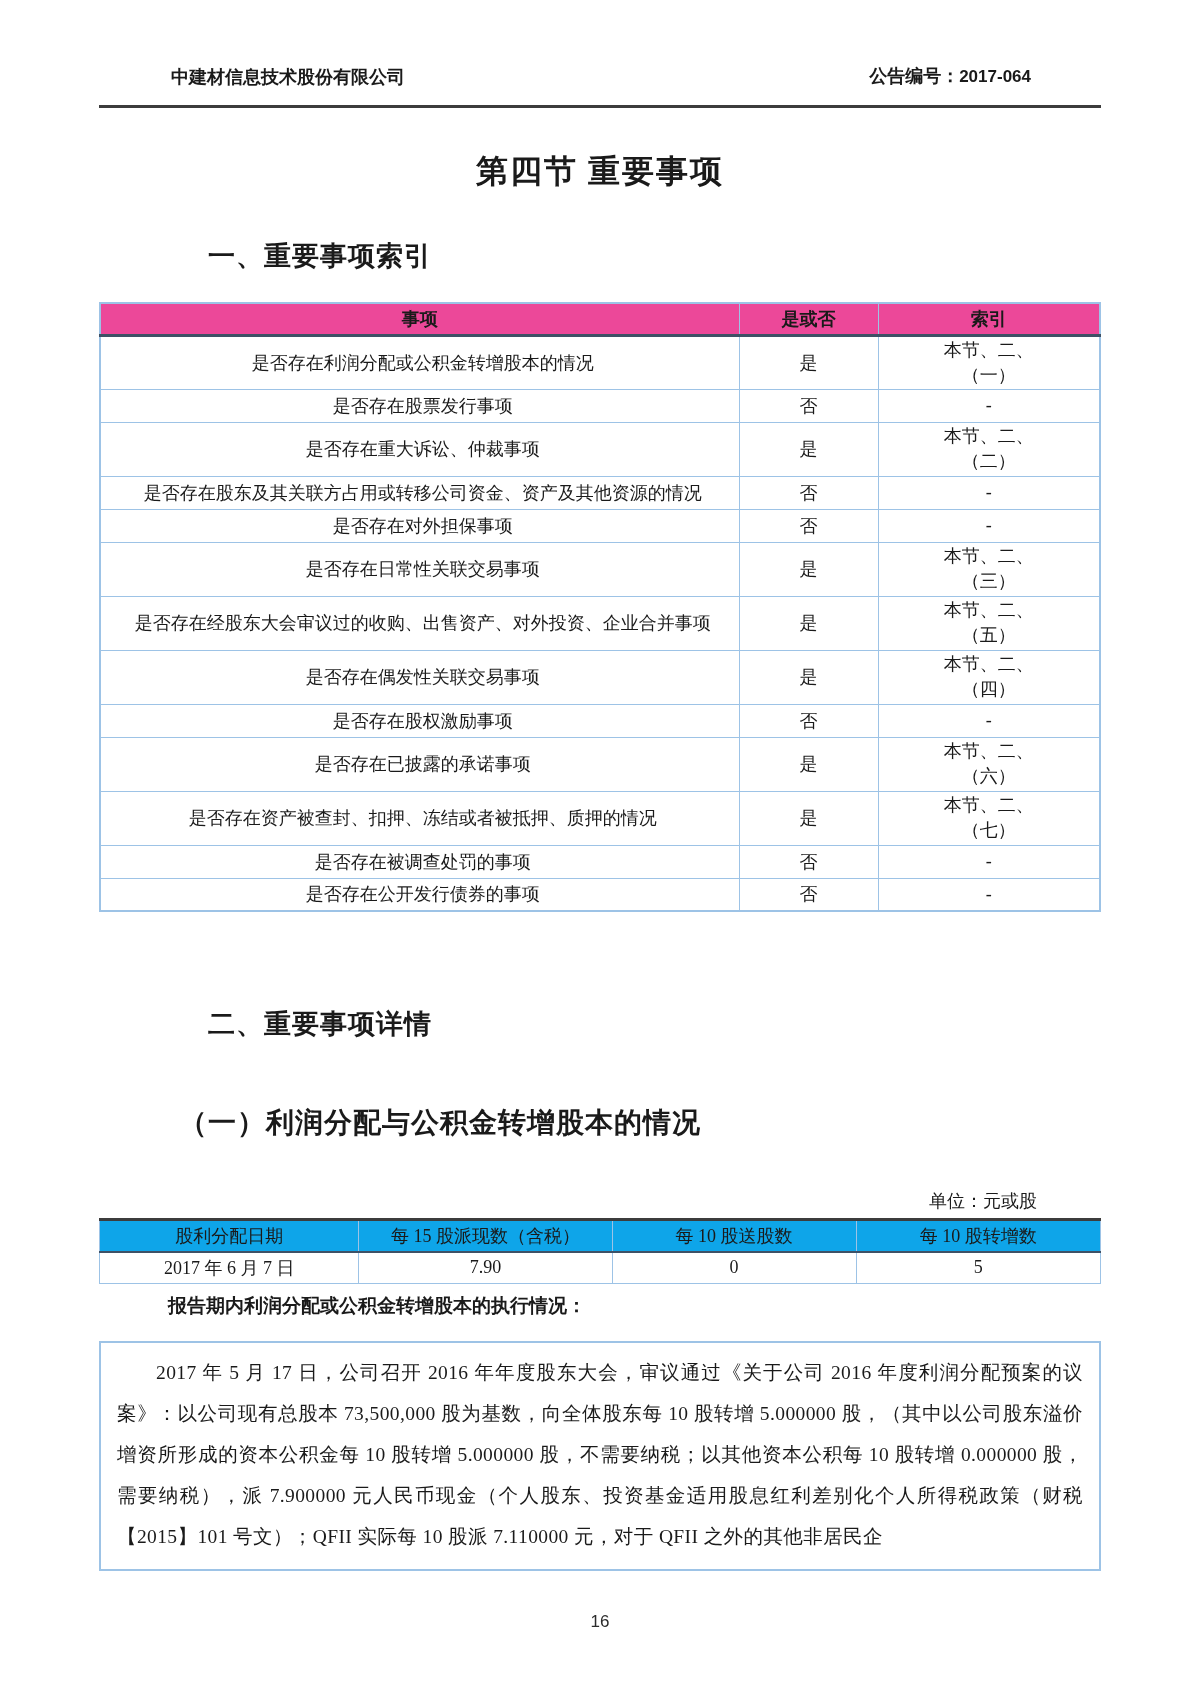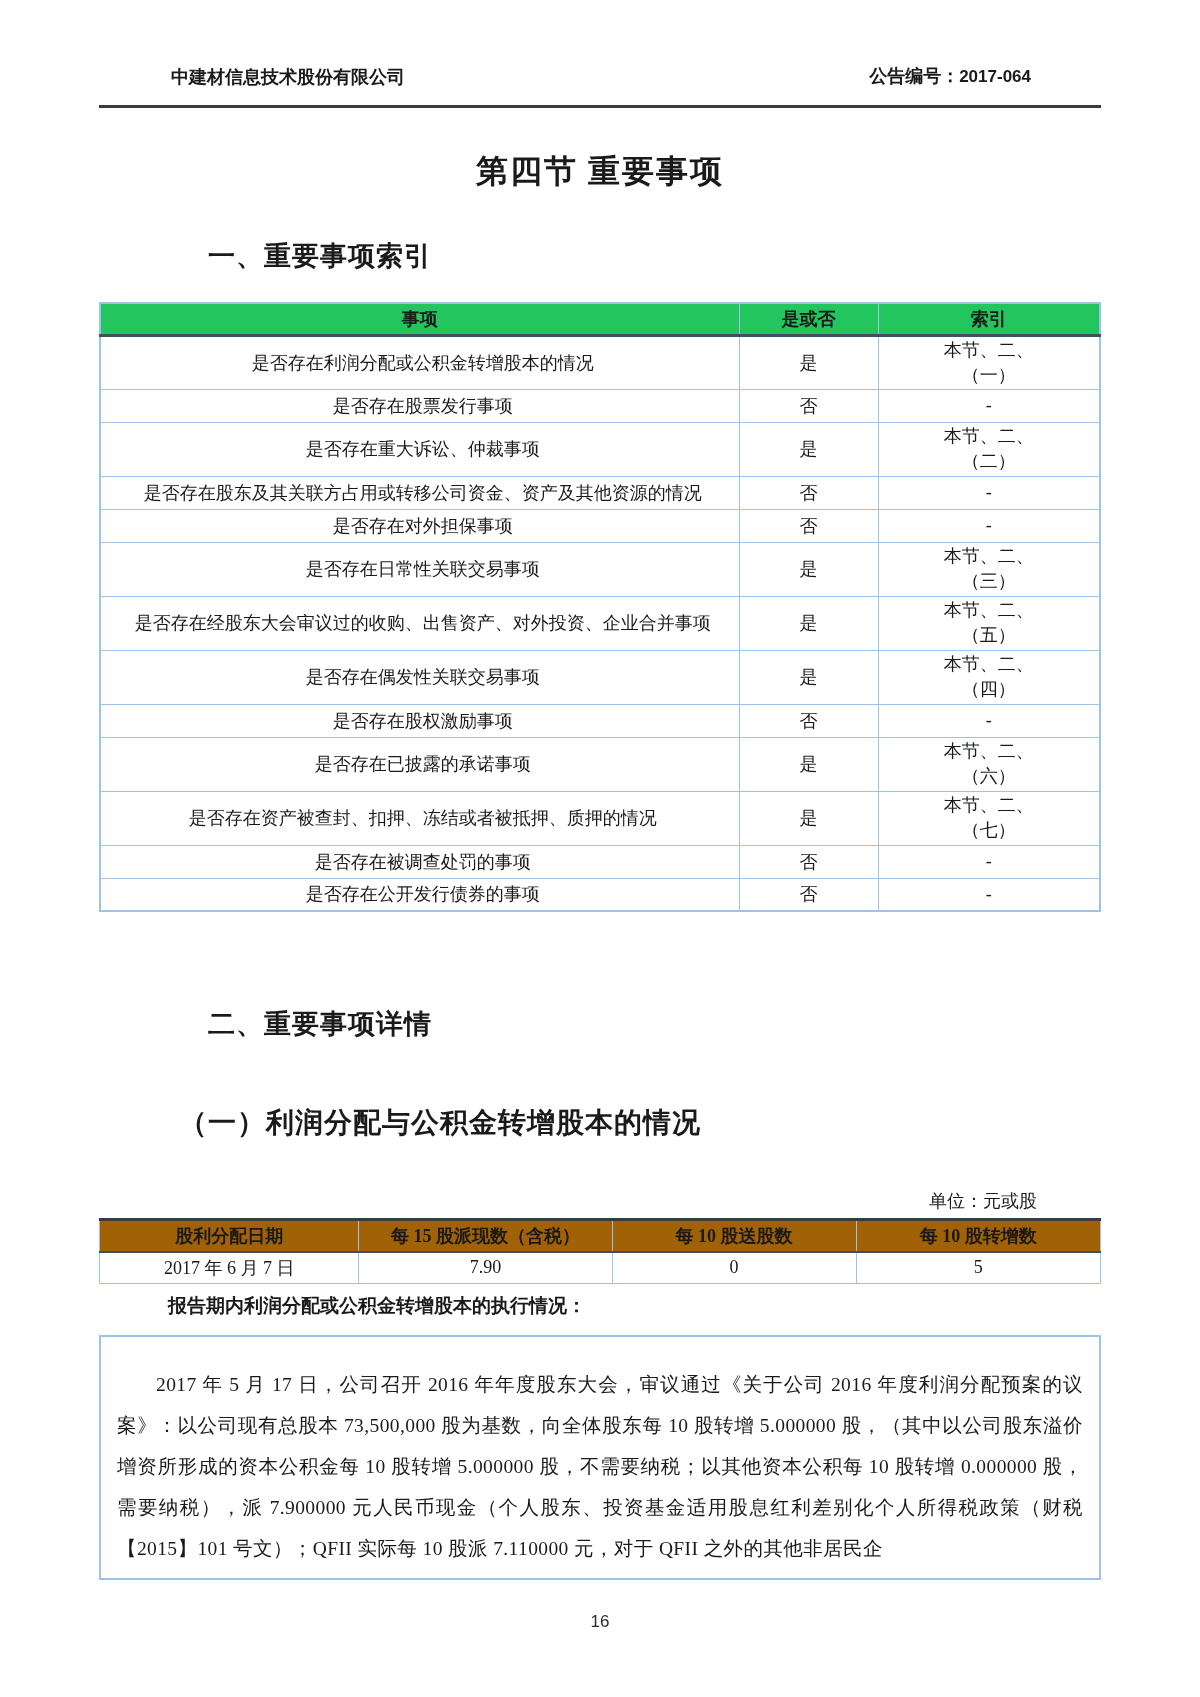--- a/index.html
+++ b/index.html
@@ -55,21 +55,21 @@
 
   
   table { border-collapse: collapse; width: 100%; table-layout: fixed; }
   .index-table { margin-top: 28px; border: 2px solid #9dc3e6; }
   .index-table th, .index-table td {
     border: 1px solid #9dc3e6;
     font-size: 18px;
     vertical-align: middle;
   }
   .index-table thead th {
-    background: #22c55e;
+    background: #ec4899;
     height: 32px;
     font-weight: bold;
     text-align: center;
     border-bottom: 3px solid #3e5166;
   }
   .index-table td.matter { text-align: center; padding-left: 14px; padding-right: 8px; }
   .index-table td.yn  { text-align: center; }
   .index-table td.idx { text-align: center; white-space: pre-line; line-height: 25px; }
   .index-table tr.tall  td { height: 54px; }
   .index-table tr.short td { height: 33px; }
@@ -84,39 +84,39 @@
 
   
   .dividend-table { margin-top: 5px; border: 1.5px solid #9dc3e6; border-top: 3px solid #3c3c3c; }
   .dividend-table th, .dividend-table td {
     border: 1px solid #9dc3e6;
     font-size: 18px;
     text-align: center;
     vertical-align: middle;
   }
   .dividend-table thead th {
-    background: #a16207;
+    background: #0ea5e9;
     height: 32px;
-    font-weight: bold;
+    font-weight: normal;
     border-bottom: 2.5px solid #3e5166;
   }
   .dividend-table tbody td { height: 32px; }
 
   
   .exec-heading {
     margin-top: 9px;
     margin-left: 69px;
     font-family: "Liberation Sans", "DejaVu Sans", sans-serif;
     font-weight: bold;
     font-size: 19px;
   }
   .exec-box {
-    margin-top: 16px;
+    margin-top: 22px;
     border: 2px solid #9dc3e6;
-    padding: 27px 16px 9px 16px;
+    padding: 9px 16px 9px 16px;
     min-height: 230px;
   }
   .exec-box p {
     font-size: 19.5px;
     line-height: 41px;
     text-align: justify;
     text-indent: 2em;
     letter-spacing: 0.4px;
   }
 

